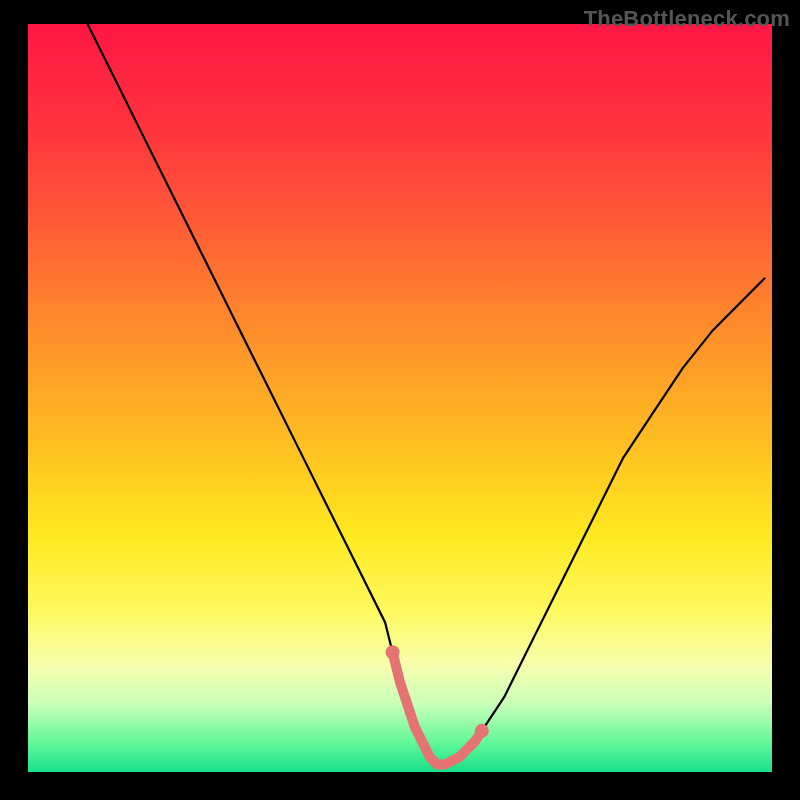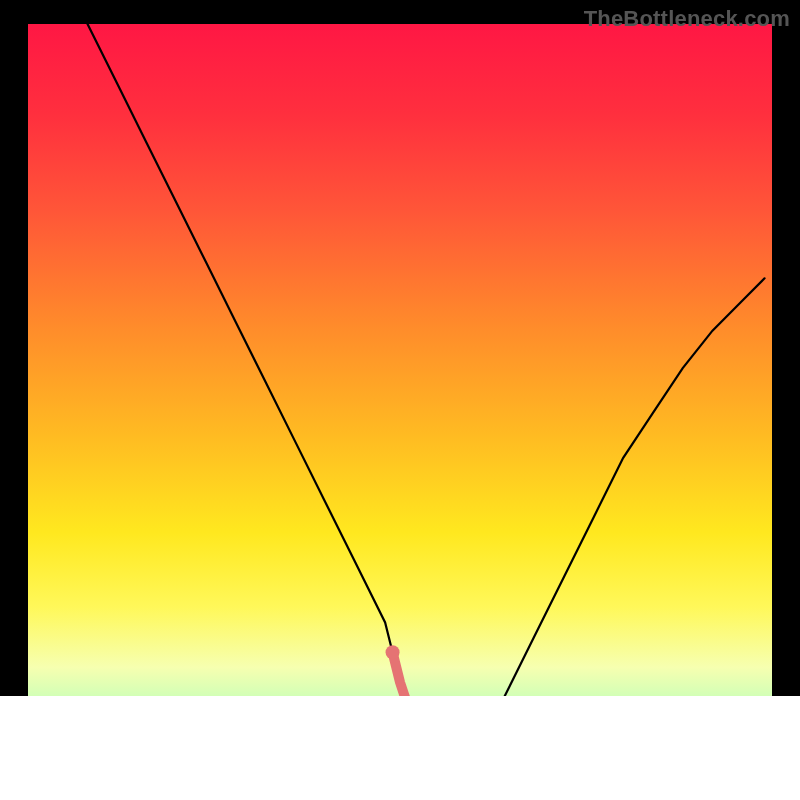--- a/index.html
+++ b/index.html
@@ -2,21 +2,21 @@
 <html><head>
 <meta charset="utf-8">
 <style>
   body {
     margin: 0;
     padding: 0;
     background: #fff;
   }
   .chart-container {
     width: 800px;
-    height: 696px;
+    height: 800px;
     position: relative;
     background: #000;
   }
   .watermark {
     position: absolute;
     top: 6px;
     right: 10px;
     font-family: Arial, Helvetica, sans-serif;
     font-size: 22px;
     font-weight: bold;

